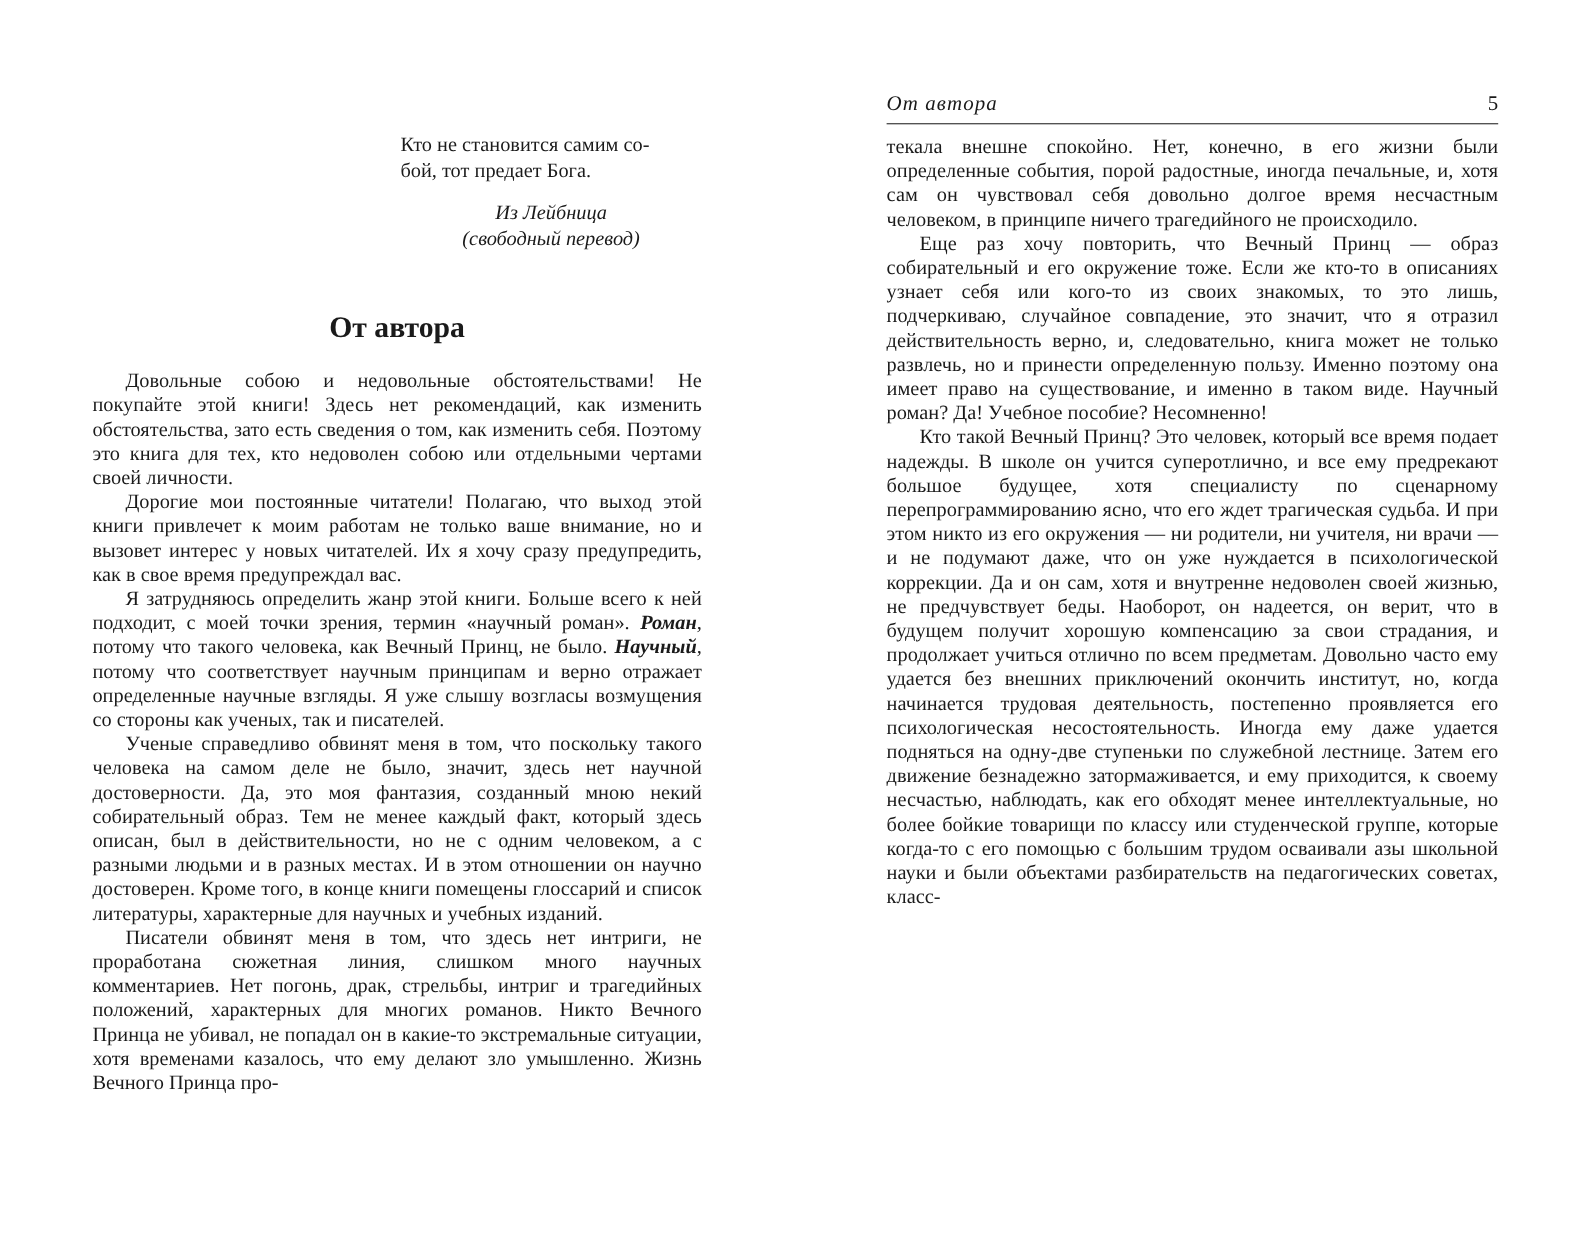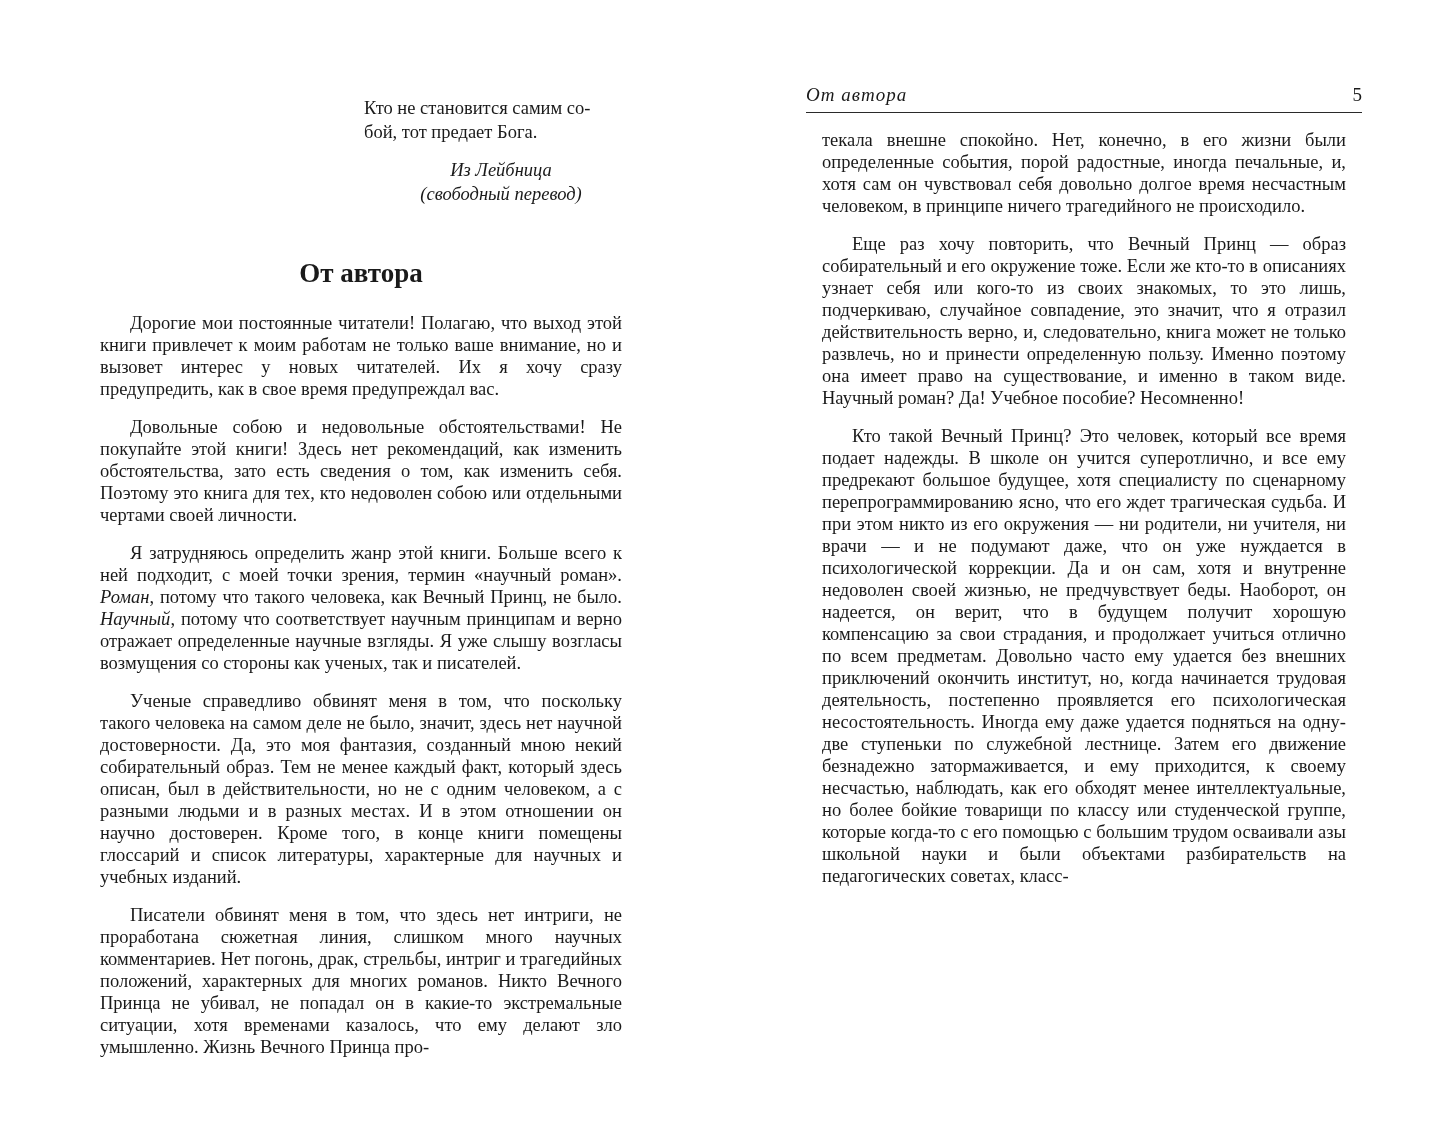--- a/index.html
+++ b/index.html
@@ -24,21 +24,21 @@
   }
   .page-left {
     left: 84px;
     width: 554px;
   }
   .page-right {
     left: 806px;
     width: 556px;
   }
   .epigraph {
-    margin-top: 80px;
+    margin-top: 104px;
     margin-left: 280px;
     font-size: 18.5px;
     line-height: 24px;
   }
   .epigraph-text {
     text-align: left;
   }
   .epigraph-attribution {
     margin-top: 14px;
     text-align: center;
@@ -68,47 +68,48 @@
   .page-number {
     font-style: normal;
   }
   .page-body {
     text-align: justify;
   }
   .page-right .page-body {
     margin-top: 10px;
   }
   .para {
-    margin: 16px;
+    margin: 0;
     text-indent: 30px;
     text-align: justify;
     hyphens: auto;
     -webkit-hyphens: auto;
   }
   .para.no-indent {
     text-indent: 0;
   }
   .italic {
     font-style: italic;
+    font-weight: bold;
   }
 </style>
 </head>
 <body>
 
 <div class="spread">
 
   <div class="page page-left">
     <div class="epigraph">
       <div class="epigraph-text">Кто не становится самим со-<br>бой, тот предает Бога.</div>
       <div class="epigraph-attribution">Из Лейбница<br>(свободный перевод)</div>
     </div>
     <h1 class="chapter-title">От автора</h1>
     <div class="page-body">
+        <p class="para"><span>Довольные собою и недовольные обстоятельствами! Не покупайте этой книги! Здесь нет рекомендаций, как изменить обстоятельства, зато есть сведения о том, как изменить себя. Поэтому это книга для тех, кто недоволен собою или отдельными чертами своей личности.</span></p>
         <p class="para"><span>Дорогие мои постоянные читатели! Полагаю, что выход этой книги привлечет к моим работам не только ваше внимание, но и вызовет интерес у новых читателей. Их я хочу сразу предупредить, как в свое время предупреждал вас.</span></p>
-        <p class="para"><span>Довольные собою и недовольные обстоятельствами! Не покупайте этой книги! Здесь нет рекомендаций, как изменить обстоятельства, зато есть сведения о том, как изменить себя. Поэтому это книга для тех, кто недоволен собою или отдельными чертами своей личности.</span></p>
         <p class="para"><span>Я затрудняюсь определить жанр этой книги. Больше всего к ней подходит, с моей точки зрения, термин «научный роман». </span><span class="italic">Роман</span><span>, потому что такого человека, как Вечный Принц, не было. </span><span class="italic">Научный</span><span>, потому что соответствует научным принципам и верно отражает определенные научные взгляды. Я уже слышу возгласы возмущения со стороны как ученых, так и писателей.</span></p>
         <p class="para"><span>Ученые справедливо обвинят меня в том, что поскольку такого человека на самом деле не было, значит, здесь нет научной достоверности. Да, это моя фантазия, созданный мною некий собирательный образ. Тем не менее каждый факт, который здесь описан, был в действительности, но не с одним человеком, а с разными людьми и в разных местах. И в этом отношении он научно достоверен. Кроме того, в конце книги помещены глоссарий и список литературы, характерные для научных и учебных изданий.</span></p>
         <p class="para"><span>Писатели обвинят меня в том, что здесь нет интриги, не проработана сюжетная линия, слишком много научных комментариев. Нет погонь, драк, стрельбы, интриг и трагедийных положений, характерных для многих романов. Никто Вечного Принца не убивал, не попадал он в какие-то экстремальные ситуации, хотя временами казалось, что ему делают зло умышленно. Жизнь Вечного Принца про-</span></p>
       </div>
   </div>
 
   <div class="page page-right">
     <div class="running-header">
       <span class="running-header-title">От автора</span>
       <span class="page-number">5</span>

